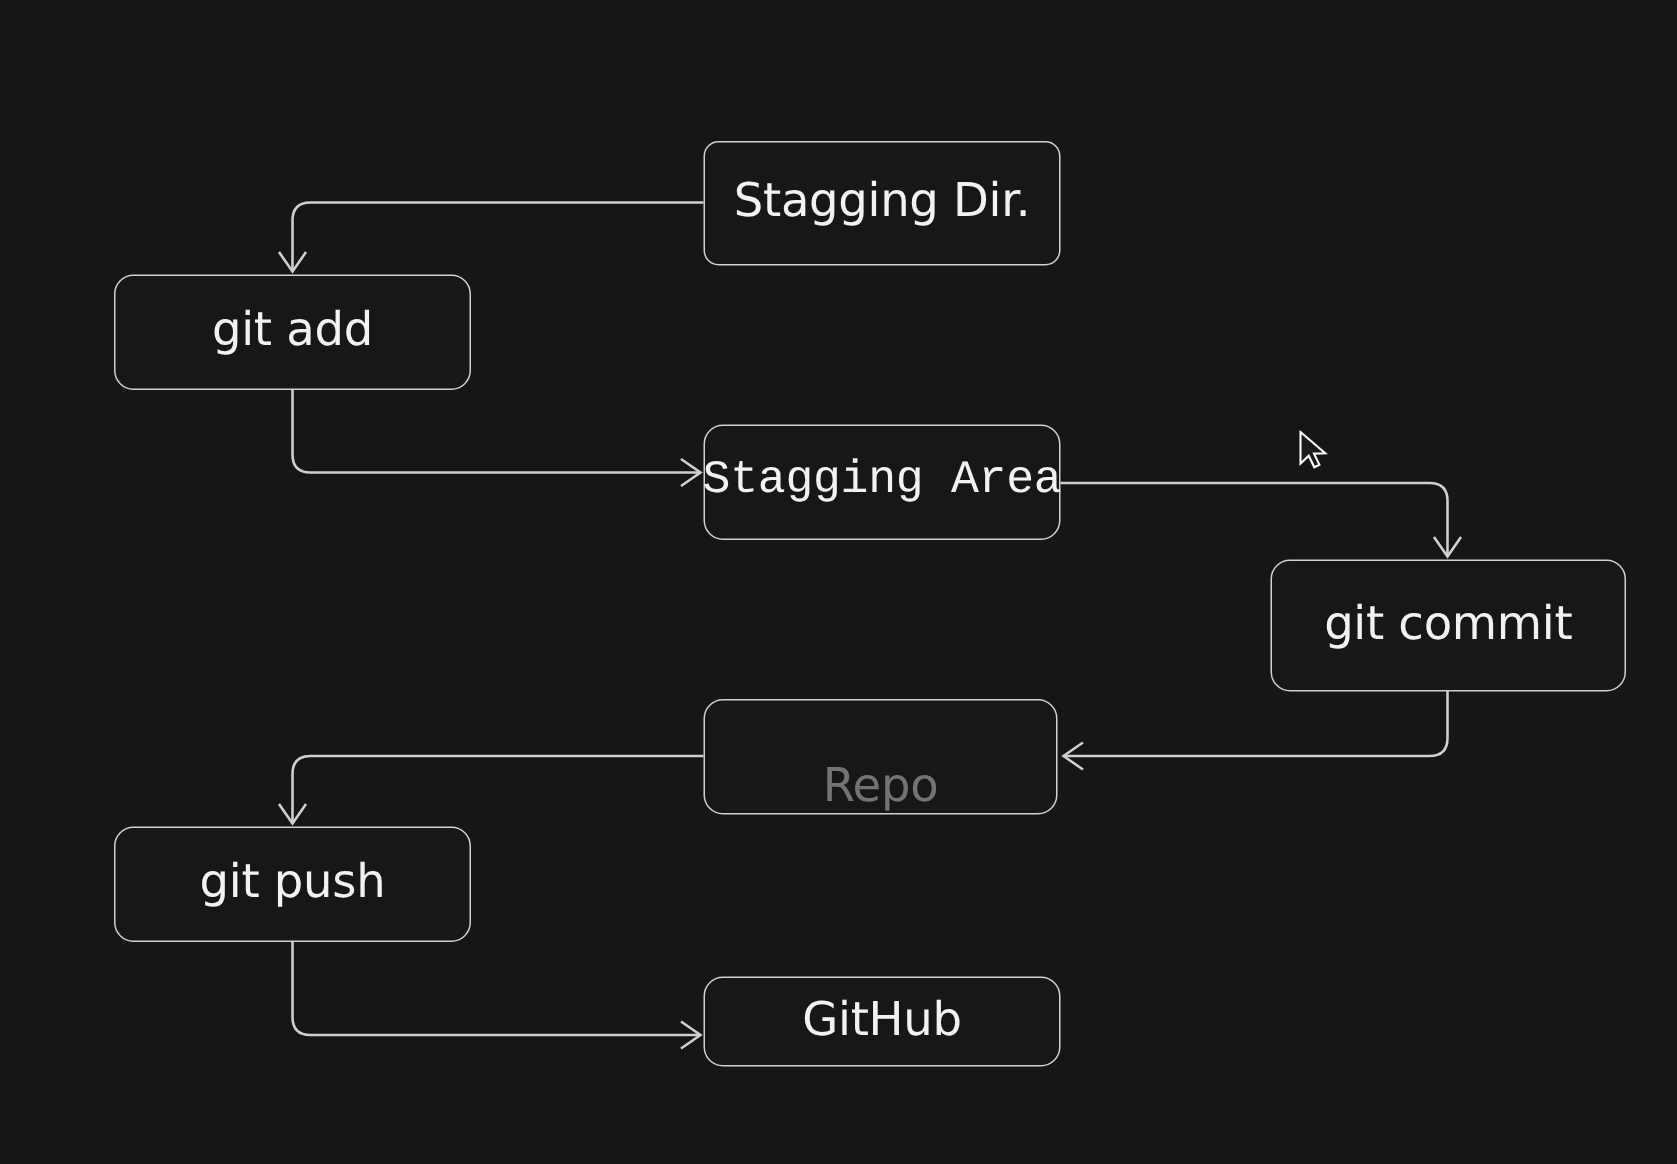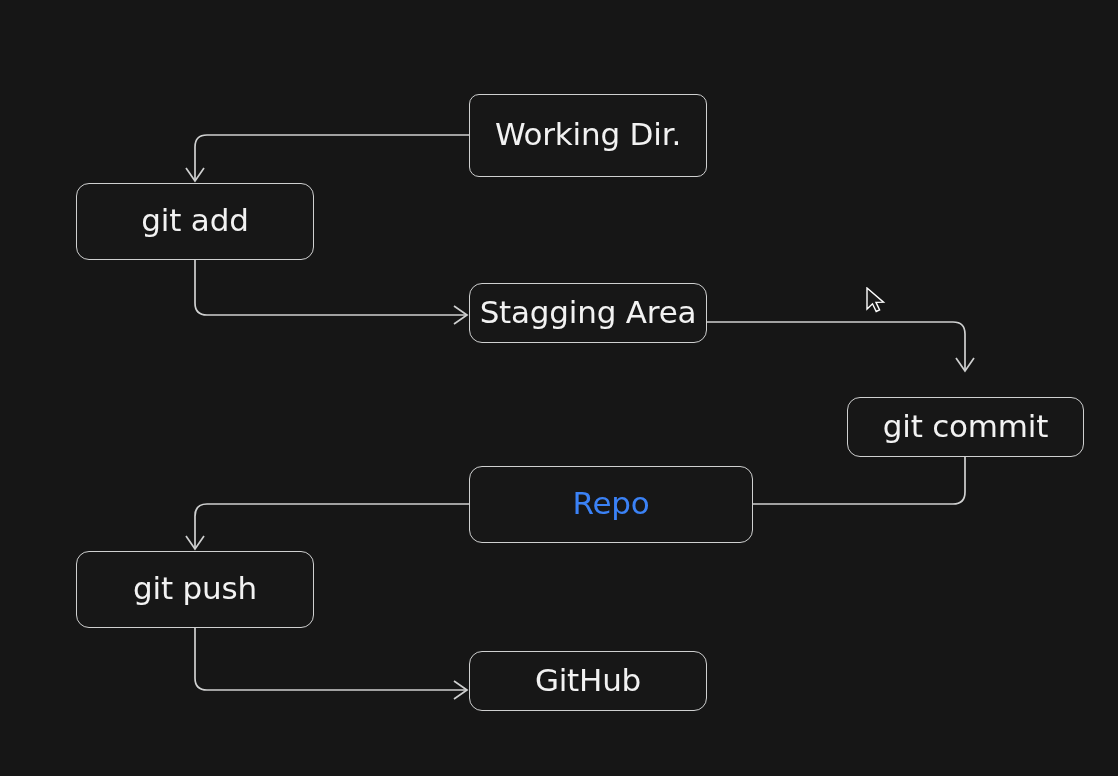--- a/index.html
+++ b/index.html
@@ -80,32 +80,32 @@
         <path d="M 186 536 L 195 549 L 204 536" fill="none" stroke="#cfd0d0" stroke-width="1.7" stroke-linecap="butt" stroke-linejoin="miter"></path>
       </g>
       <g>
         <path d="M 195 628 L 195 678 Q 195 690 207 690 L 467 690" fill="none" stroke="#cfd0d0" stroke-width="1.7" stroke-linecap="butt"></path>
         <path d="M 454 681 L 467 690 L 454 699" fill="none" stroke="#cfd0d0" stroke-width="1.7" stroke-linecap="butt" stroke-linejoin="miter"></path>
       </g>
     </svg>
 
   <div id="nodes">
       <div class="node" style="left: 469px; top: 94px; width: 238px; height: 83px; border-radius: 10px; border-color: rgb(207, 208, 208); color: rgb(242, 242, 242);">
-        <span class="node-label">Working Dir.</span>
+        <span class="node-label">Stagging Dir.</span>
       </div>
       <div class="node" style="left: 76px; top: 183px; width: 238px; height: 77px; border-radius: 13px; border-color: rgb(207, 208, 208); color: rgb(242, 242, 242); justify-content: center;">
         <span class="node-label">git add</span>
       </div>
-      <div class="node" style="left: 469px; top: 283px; width: 238px; height: 60px; border-radius: 13px; border-color: rgb(207, 208, 208); color: rgb(242, 242, 242);">
+      <div class="node" style="left: 469px; top: 283px; width: 238px; height: 77px; border-radius: 13px; border-color: rgb(207, 208, 208); color: rgb(242, 242, 242); font-family: Liberation Mono, monospace;">
         <span class="node-label">Stagging Area</span>
       </div>
-      <div class="node" style="left: 847px; top: 373px; width: 237px; height: 60px; border-radius: 13px; border-color: rgb(207, 208, 208); color: rgb(242, 242, 242); margin-top: 24px;">
+      <div class="node" style="left: 847px; top: 373px; width: 237px; height: 88px; border-radius: 13px; border-color: rgb(207, 208, 208); color: rgb(242, 242, 242);">
         <span class="node-label">git commit</span>
       </div>
-      <div class="node" style="left: 469px; top: 466px; width: 284px; height: 77px; border-radius: 13px; border-color: rgb(207, 208, 208); color: #3b82f6;">
+      <div class="node" style="left: 469px; top: 466px; width: 236px; height: 77px; border-radius: 13px; border-color: rgb(207, 208, 208); color: #737373; align-items: flex-end;">
         <span class="node-label">Repo</span>
       </div>
       <div class="node" style="left: 76px; top: 551px; width: 238px; height: 77px; border-radius: 13px; border-color: rgb(207, 208, 208); color: rgb(242, 242, 242);">
         <span class="node-label">git push</span>
       </div>
       <div class="node" style="left: 469px; top: 651px; width: 238px; height: 60px; border-radius: 13px; border-color: rgb(207, 208, 208); color: rgb(242, 242, 242);">
         <span class="node-label">GitHub</span>
       </div>
     </div>
 

